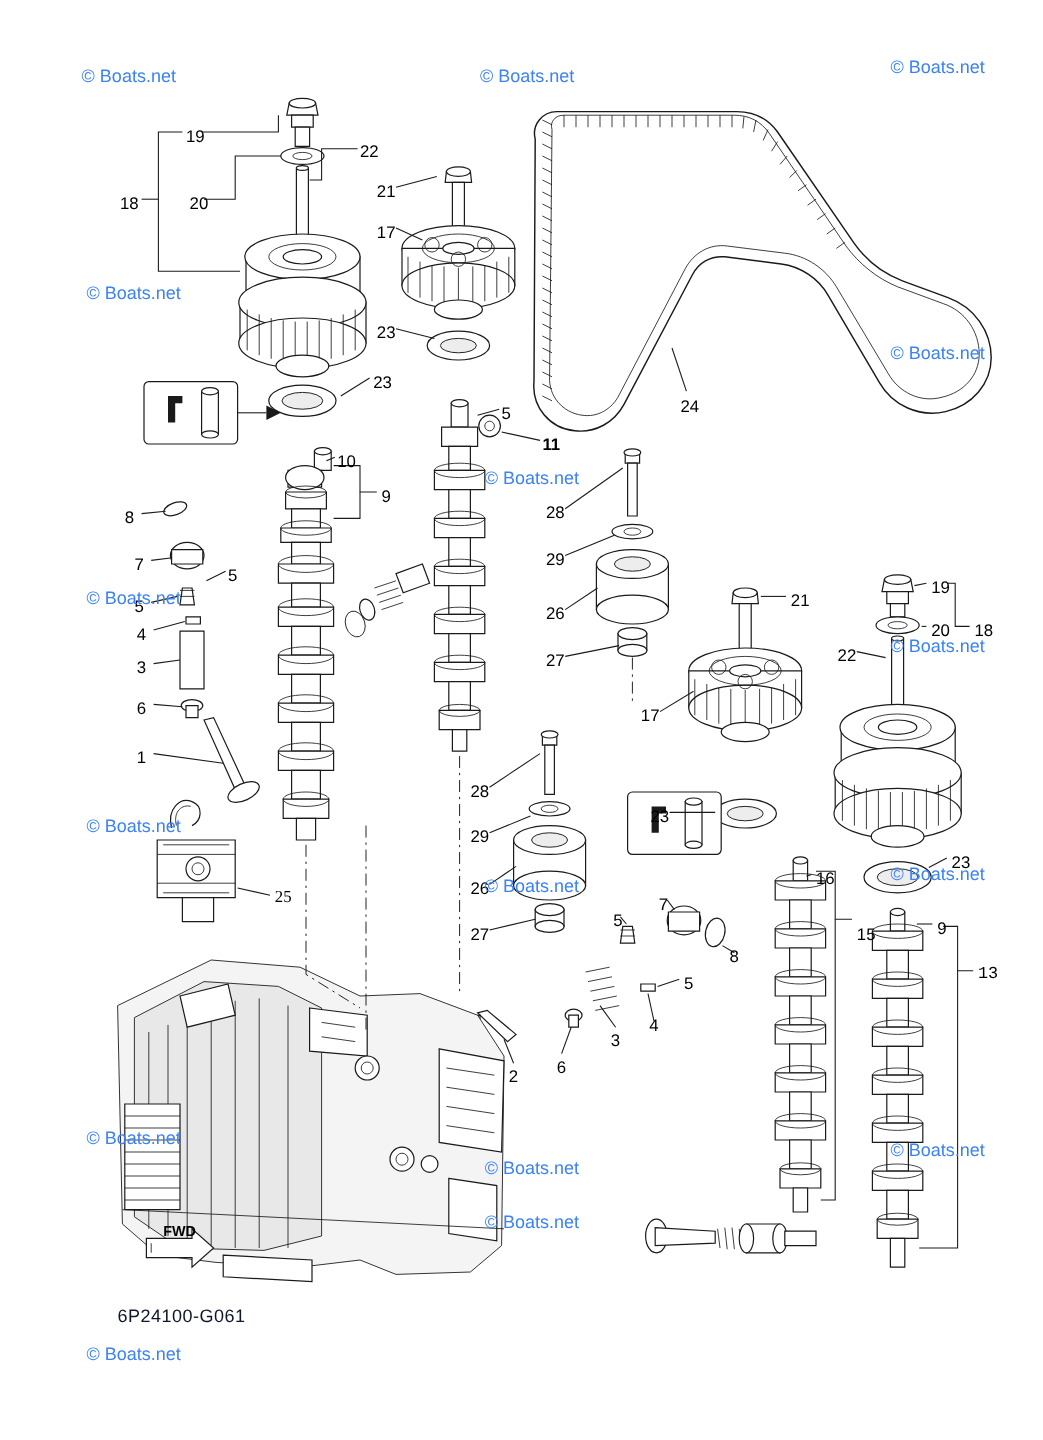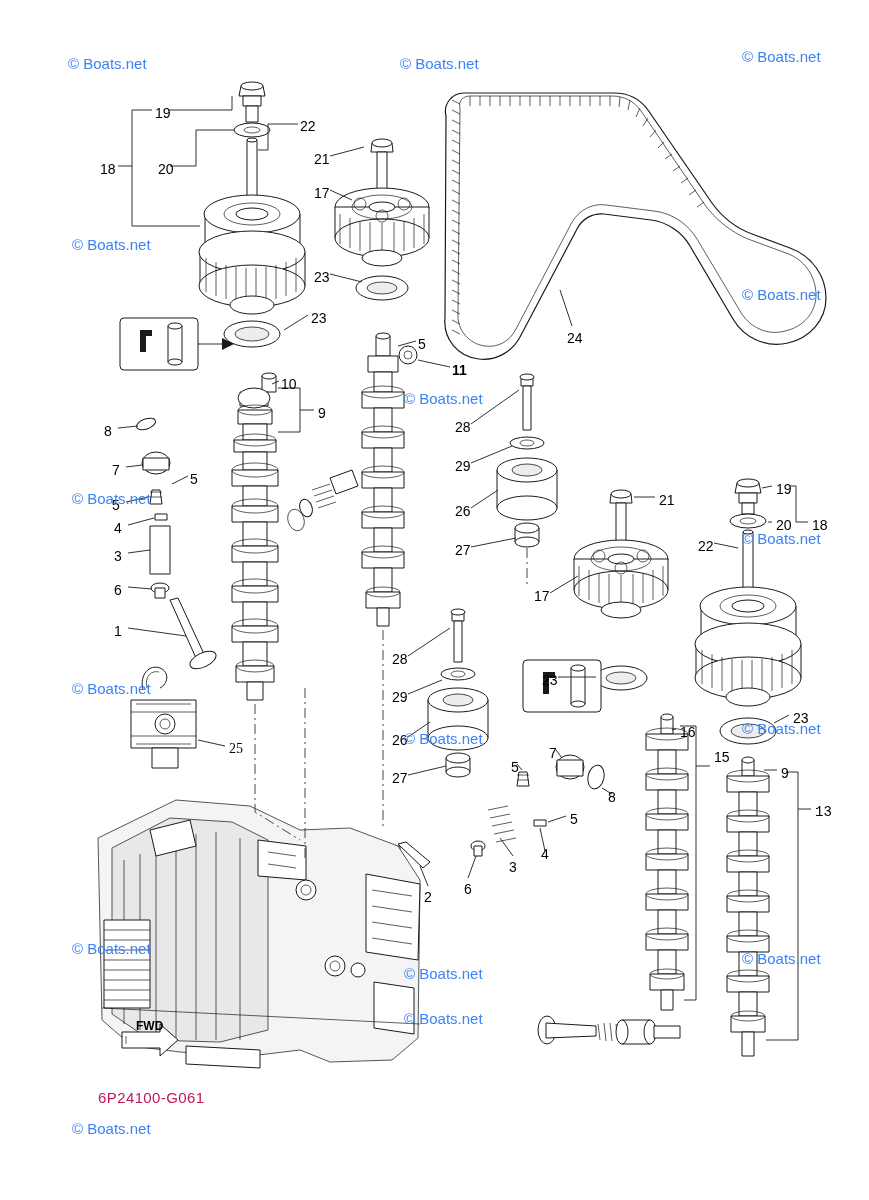--- a/index.html
+++ b/index.html
@@ -29,21 +29,21 @@
     font-family: "Liberation Sans", sans-serif;
     font-size: 14px;
     color: #000000;
     white-space: nowrap;
     line-height: 1;
   }
   .partnum {
     position: absolute;
     font-family: "Liberation Sans", sans-serif;
     font-size: 15px;
-    color: #be185d;
+    color: #0f172a;
     letter-spacing: 0.4px;
   }
   .fwd-label {
     position: absolute;
     font-family: "Liberation Sans", sans-serif;
     font-size: 12px;
     font-weight: bold;
     color: #000000;
   }
   .wm {
@@ -616,21 +616,21 @@
   <div class="callout" style="left:812px; top:518px;">18</div>
   <div class="callout" style="left:698px; top:539px;">22</div>
   <div class="callout" style="left:534px; top:589px;">17</div>
   <div class="callout" style="left:542px; top:673px;">23</div>
   <div class="callout" style="left:392px; top:652px;">28</div>
   <div class="callout" style="left:793px; top:711px;">23</div>
   <div class="callout" style="left:392px; top:690px;">29</div>
   <div class="callout" style="left:680px; top:725px;">16</div>
   <div class="callout" style="left:229px; top:742px;font-family:Liberation Serif, serif;">25</div>
   <div class="callout" style="left:392px; top:733px;">26</div>
-  <div class="callout" style="left:714px; top:750px;">15</div>
+  <div class="callout" style="left:714px; top:771px;">15</div>
   <div class="callout" style="left:781px; top:766px;">9</div>
   <div class="callout" style="left:549px; top:746px;">7</div>
   <div class="callout" style="left:608px; top:790px;">8</div>
   <div class="callout" style="left:392px; top:771px;">27</div>
   <div class="callout" style="left:511px; top:760px;">5</div>
   <div class="callout" style="left:815px; top:805px;font-family:Liberation Mono, monospace;">13</div>
   <div class="callout" style="left:570px; top:812px;">5</div>
   <div class="callout" style="left:509px; top:860px;">3</div>
   <div class="callout" style="left:541px; top:847px;">4</div>
   <div class="callout" style="left:464px; top:882px;">6</div>

